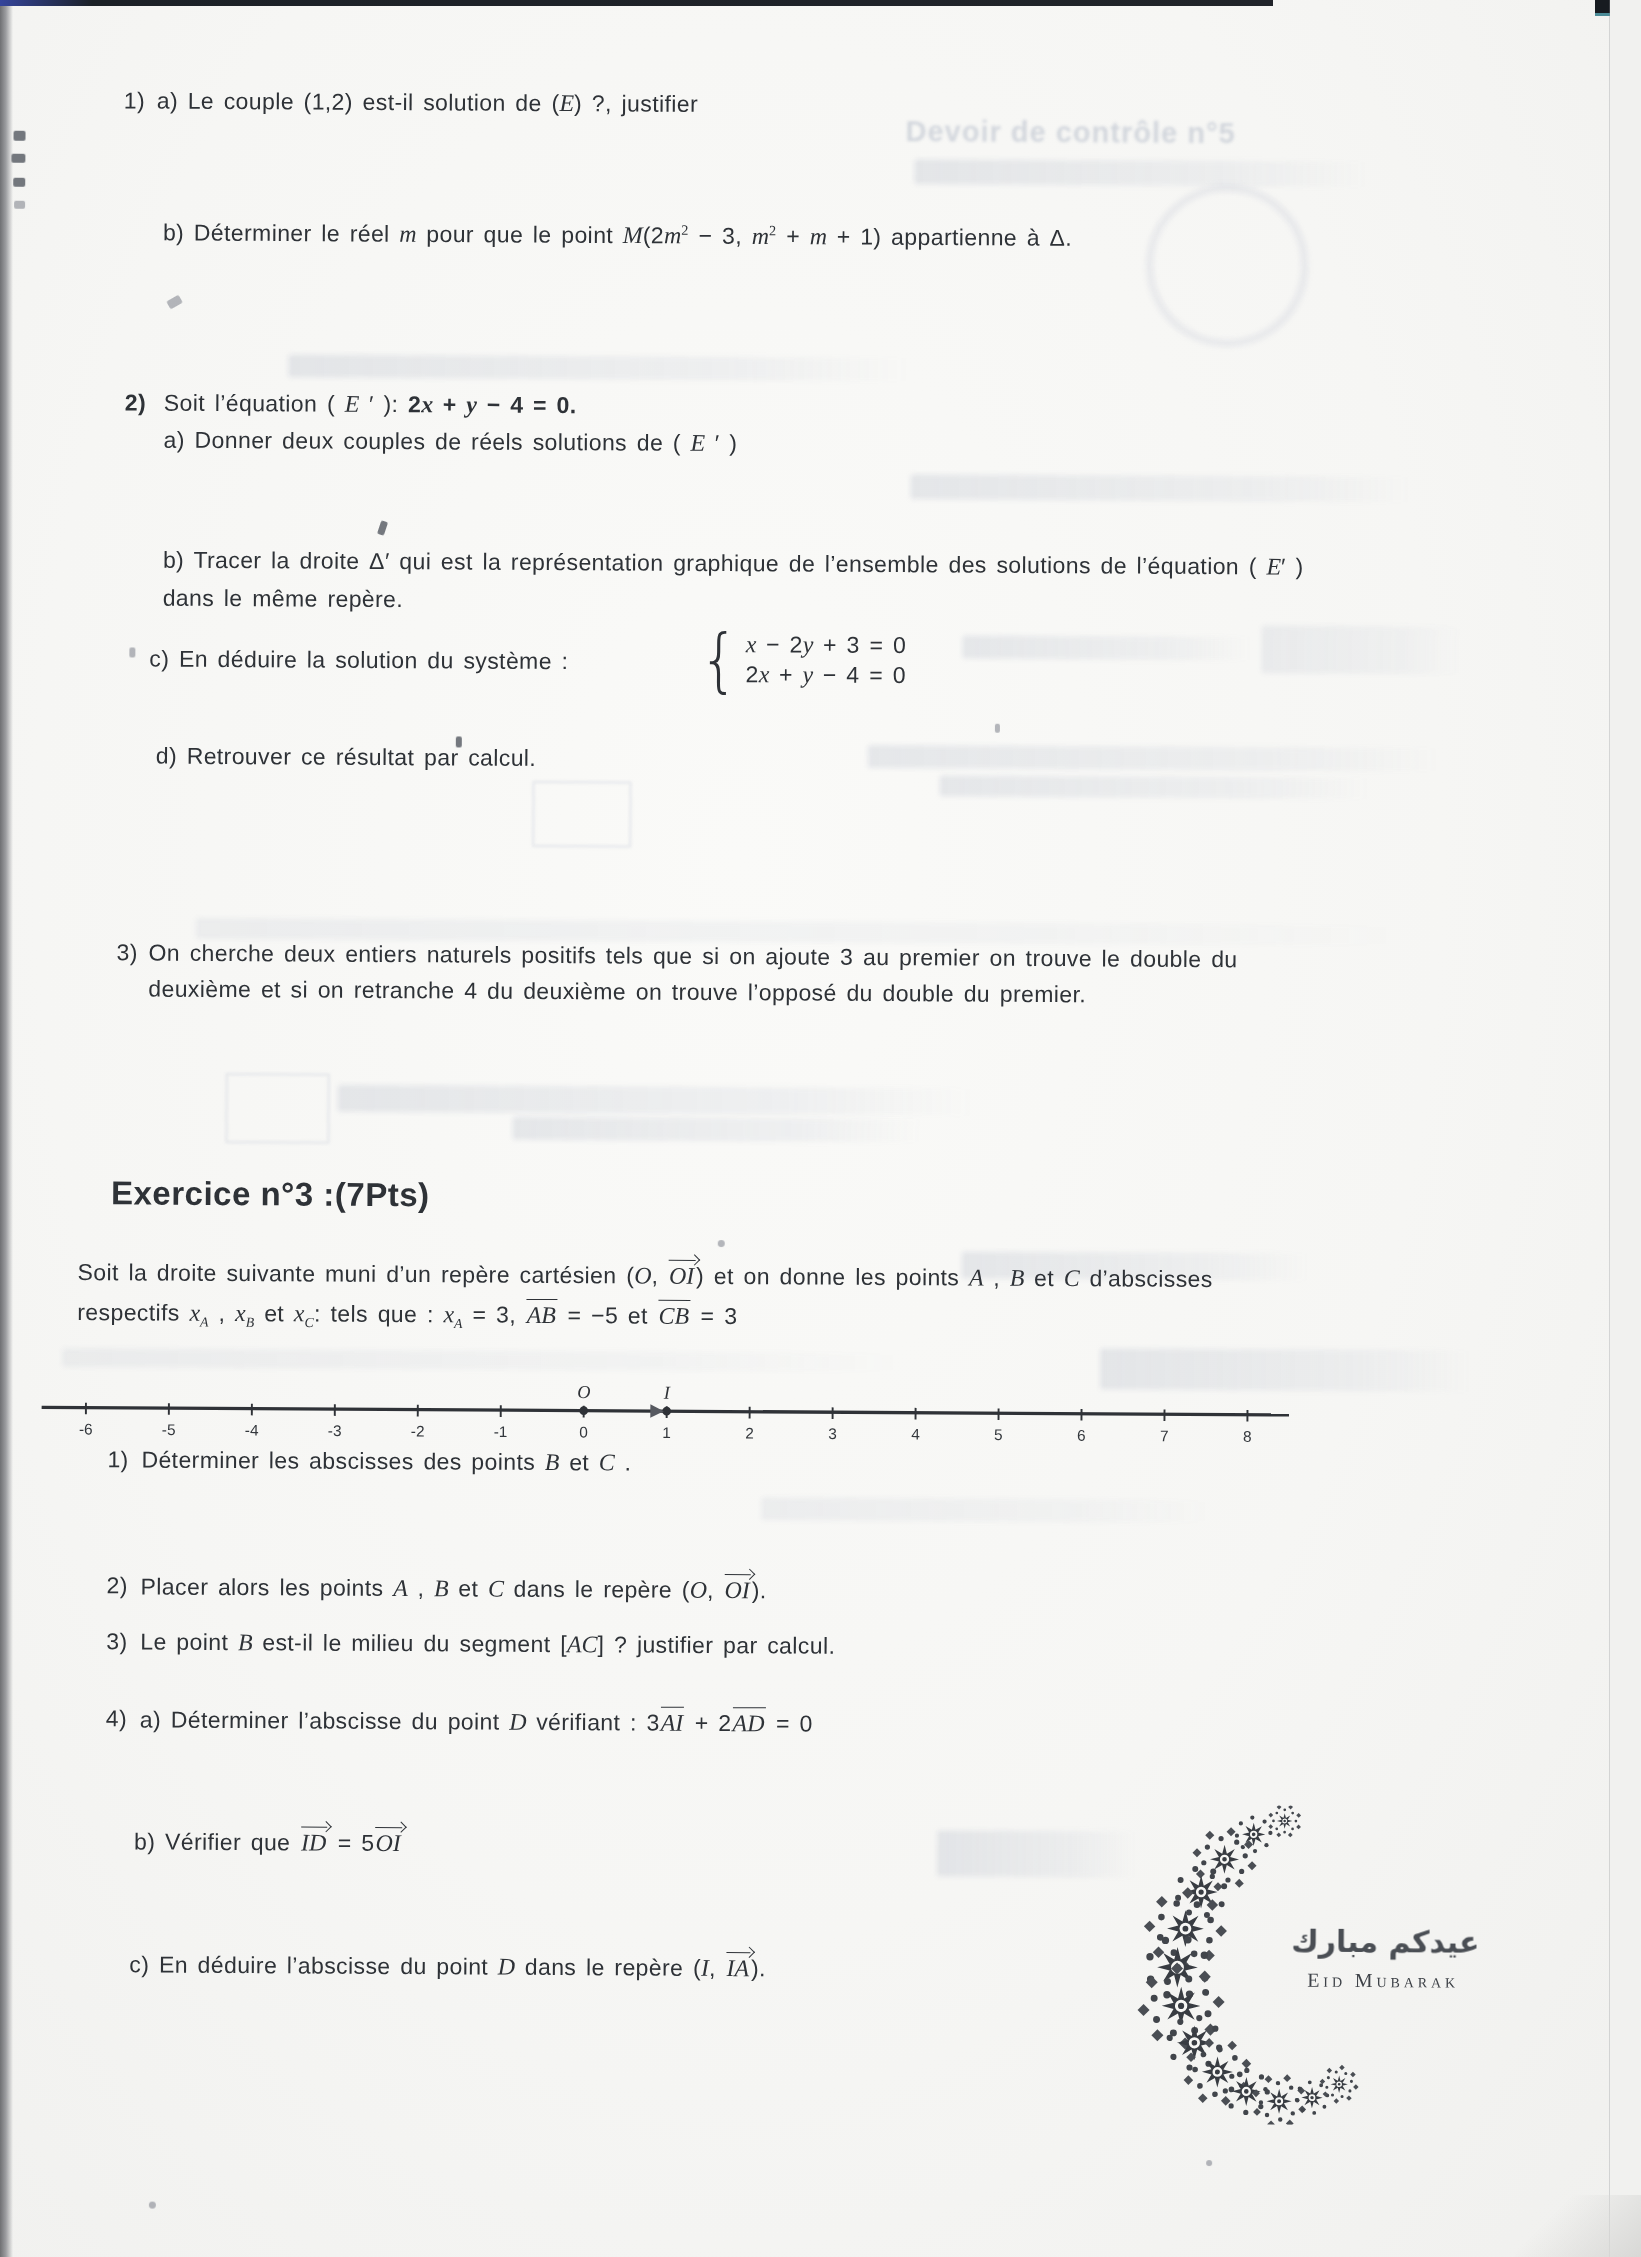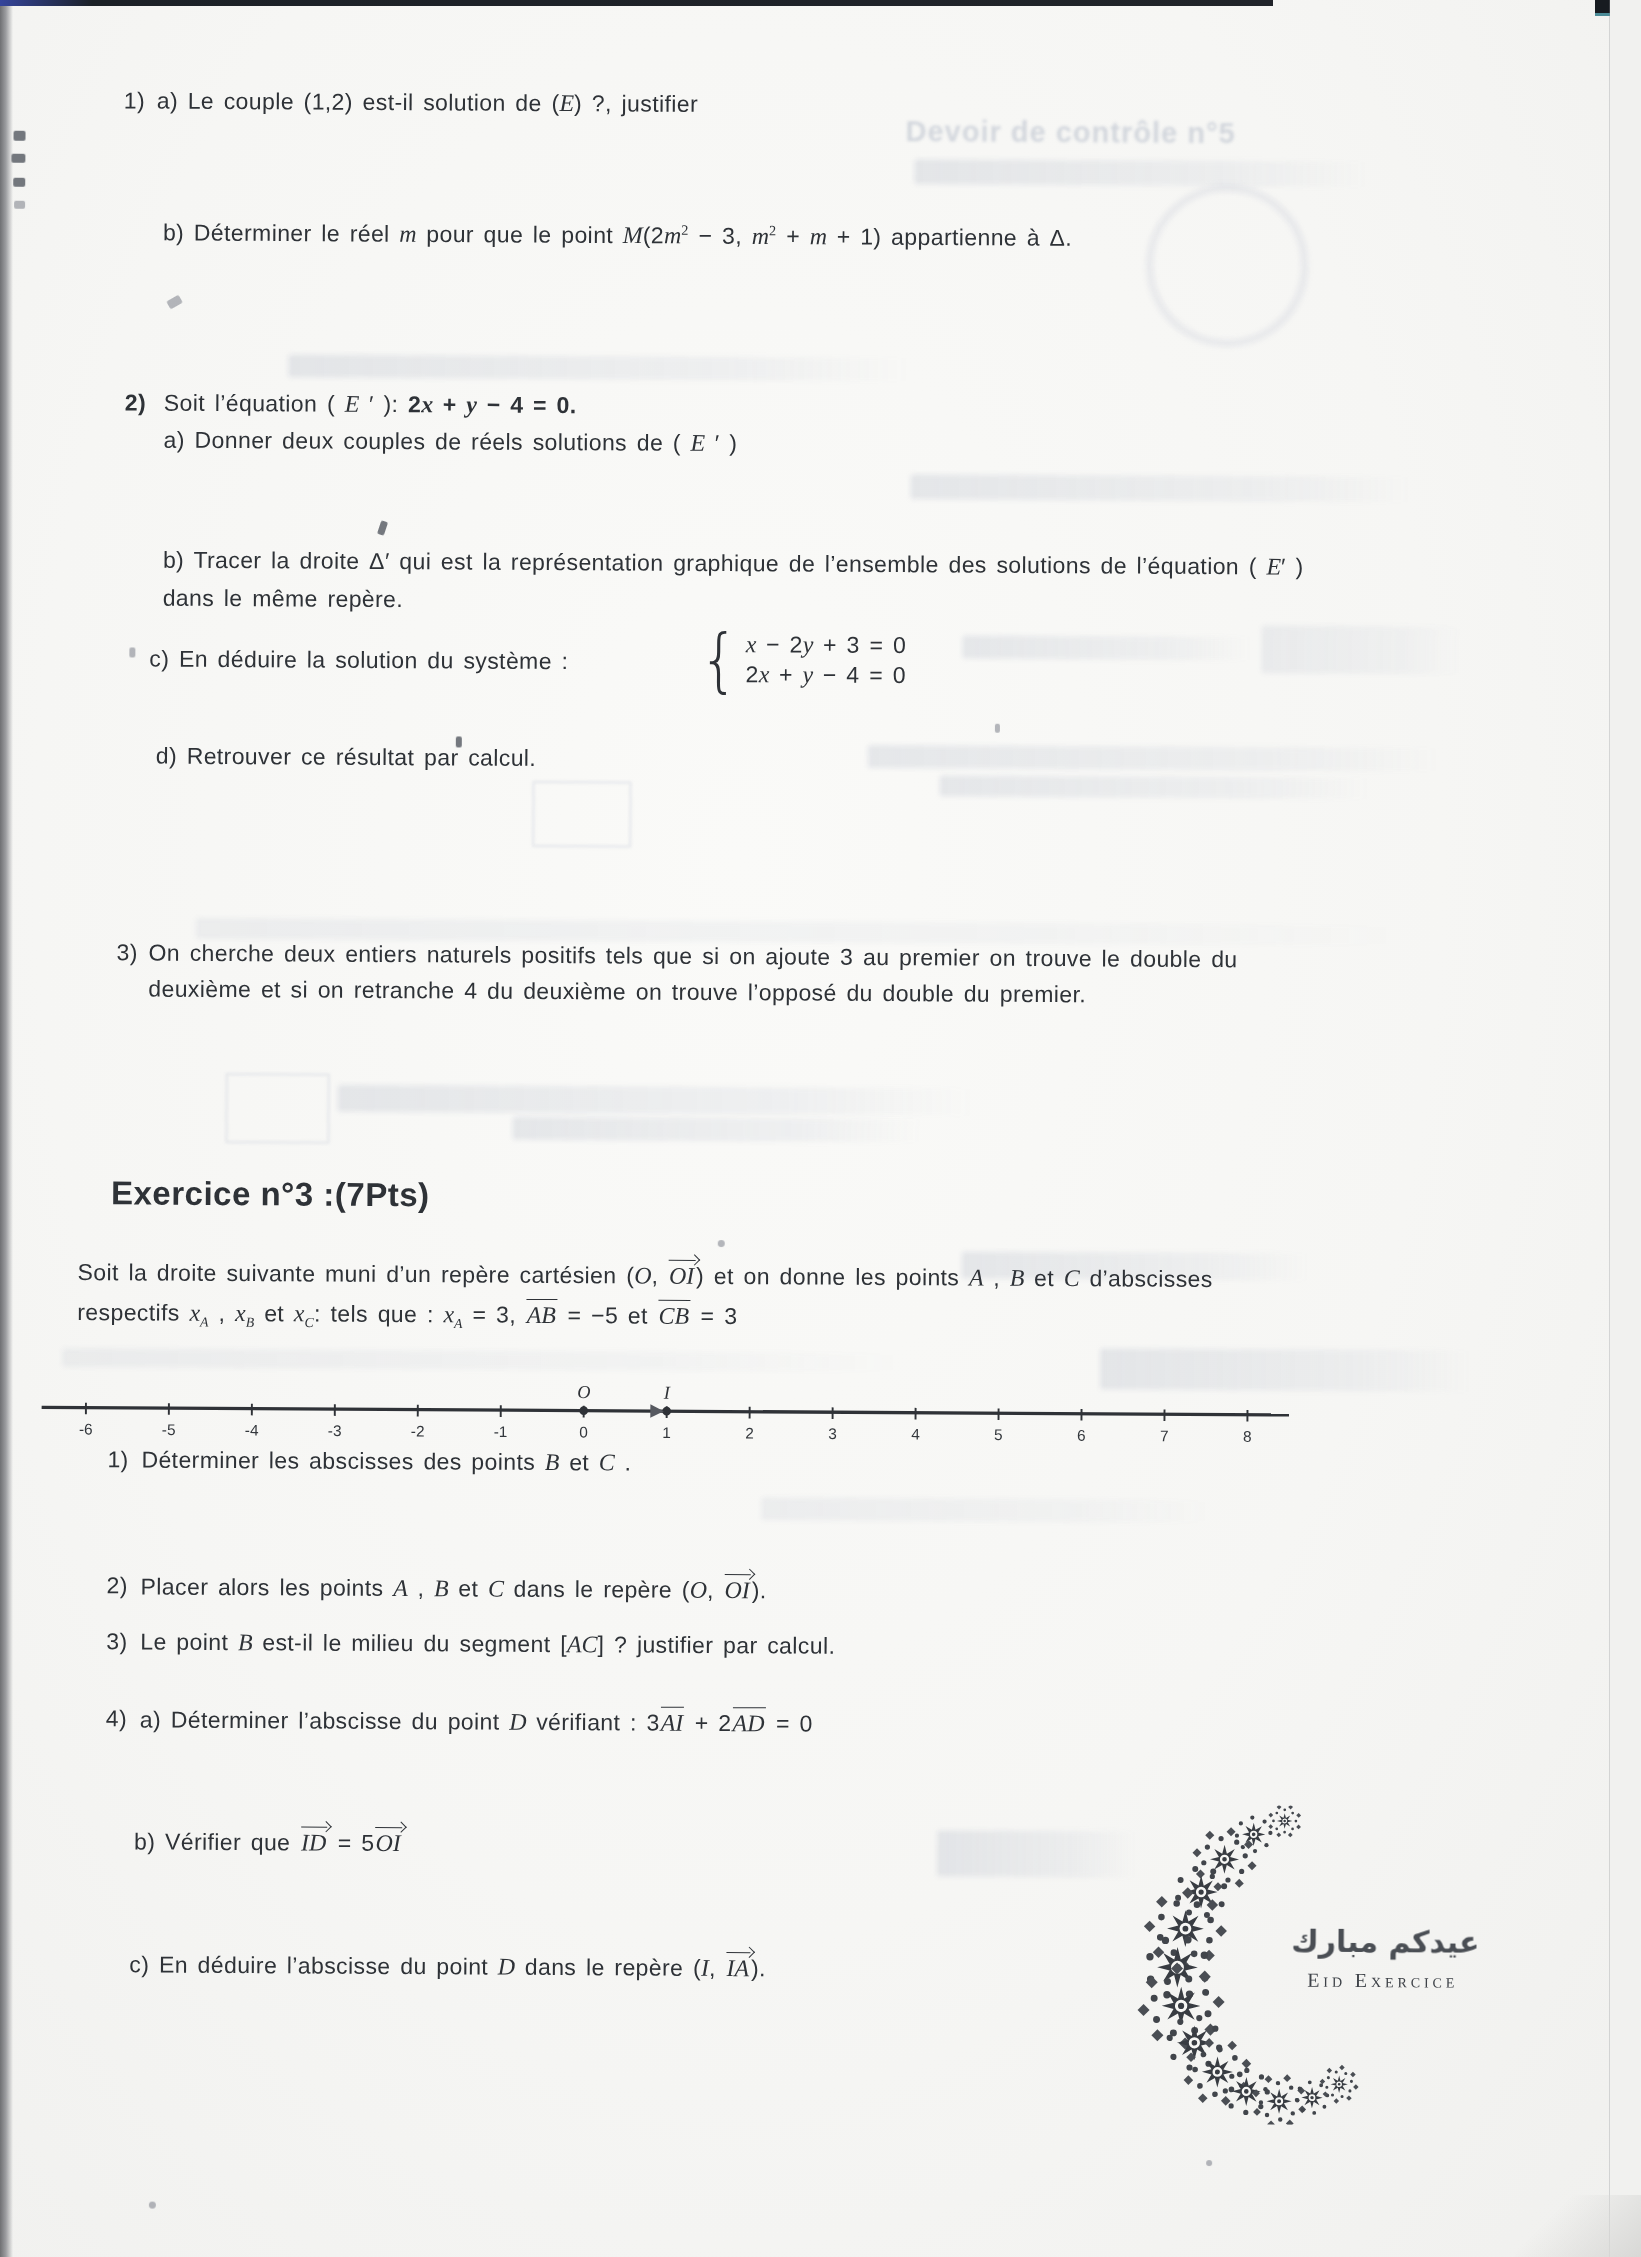--- a/index.html
+++ b/index.html
@@ -402,21 +402,21 @@
         <rect x="225.3" y="288.8" width="4.0" height="4.0" transform="rotate(45 227.3 290.8)" fill="#4a4e54"></rect>
         <circle cx="221.2" cy="294.8" r="1.6" fill="#41454b"></circle>
         <rect x="218.3" y="300.3" width="4.0" height="4.0" transform="rotate(45 220.3 302.2)" fill="#4a4e54"></rect>
         <circle cx="213.1" cy="300.7" r="1.6" fill="#41454b"></circle>
         <rect x="205.2" y="303.3" width="4.0" height="4.0" transform="rotate(45 207.2 305.3)" fill="#4a4e54"></rect>
         <polygon points="219.0,288.0 213.5,289.4 216.4,294.4 211.4,291.5 210.0,297.0 208.6,291.5 203.6,294.4 206.5,289.4 201.0,288.0 206.5,286.6 203.6,281.6 208.6,284.5 210.0,279.0 211.4,284.5 216.4,281.6 213.5,286.6" fill="#383c42"></polygon>
         <circle cx="210" cy="288" r="2.9" fill="#f7f7f5"></circle>
         <circle cx="210" cy="288" r="1.4" fill="#383c42"></circle>
       </svg>
     <div class="arabic">عيدكم مبارك</div>
-    <div class="eid">Eid Exercice</div>
+    <div class="eid">Eid Mubarak</div>
 
   </div>
 
   <div class="edge-left"></div>
   <div class="edge-top"></div>
   <div class="corner-tr"></div>
   <div class="edge-right-line"></div>
   <div class="edge-right"></div>
   <div class="corner-br"></div>
 </div>

